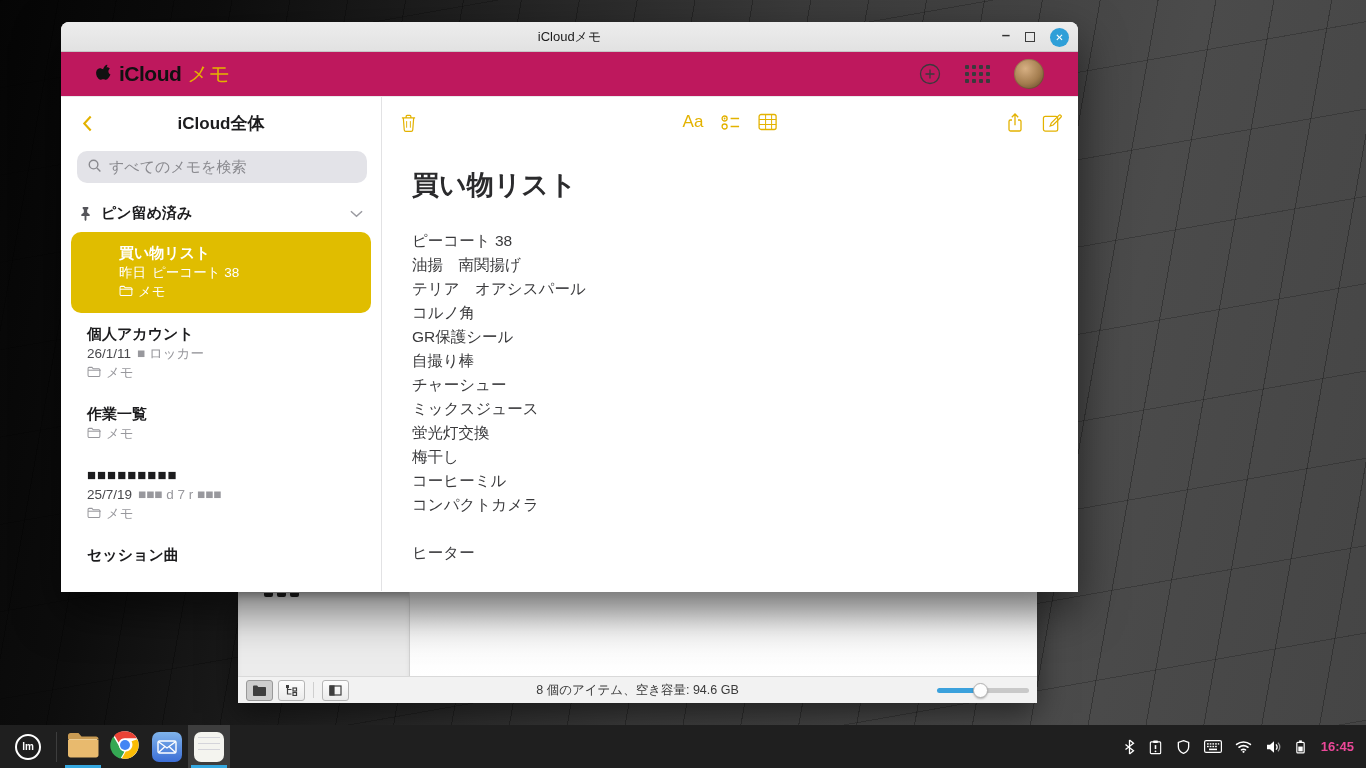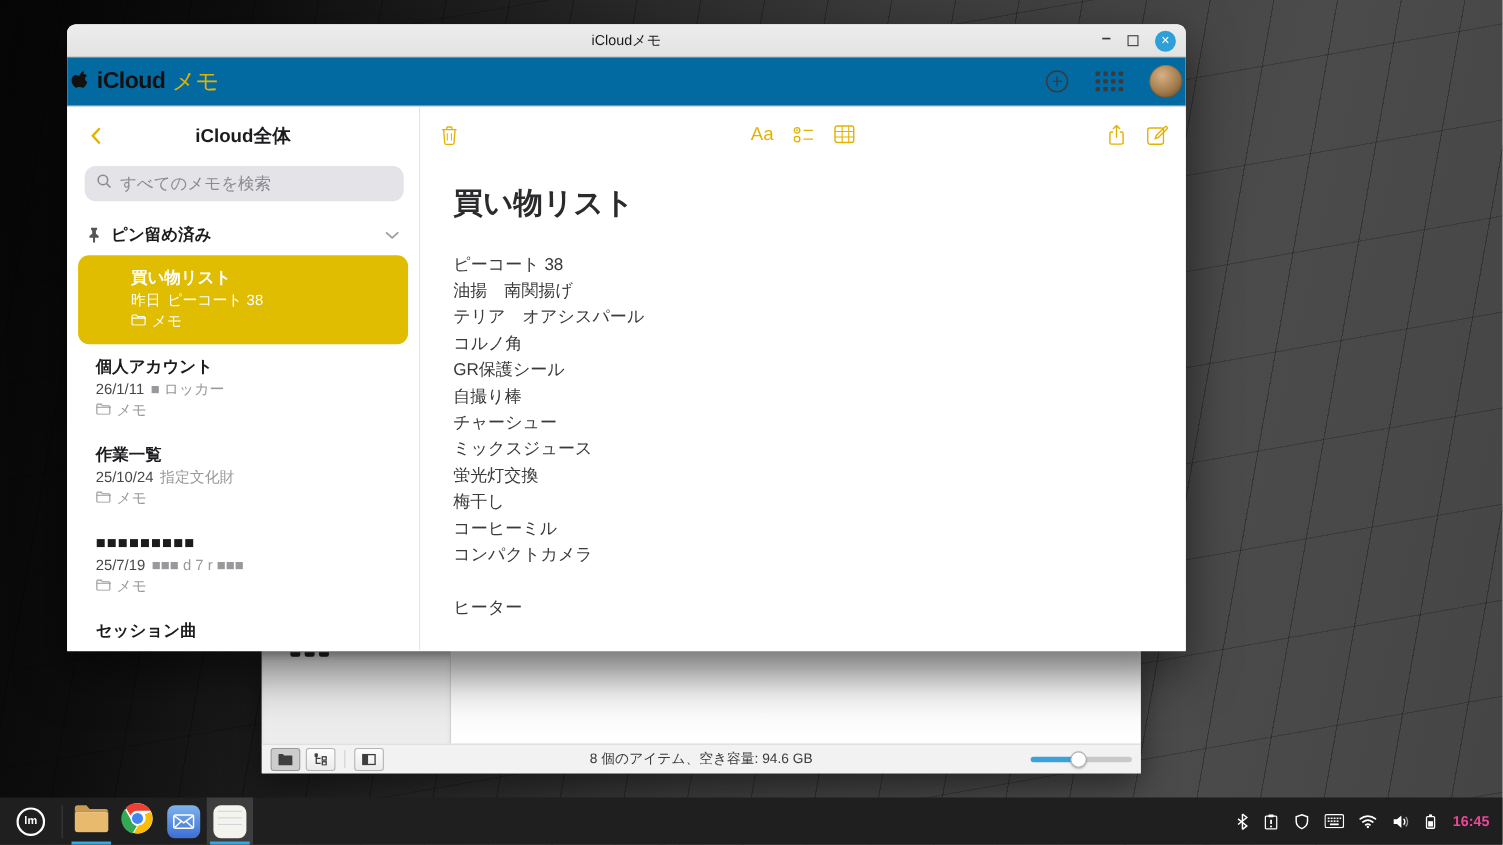--- a/index.html
+++ b/index.html
@@ -21,22 +21,22 @@
     box-shadow:0 18px 45px rgba(0,0,0,.55); }
   .titlebar { height:30px; background:linear-gradient(#ededed,#e2e2e2);
     border-bottom:1px solid #c6c6c6; display:flex; align-items:center; justify-content:center; position:relative; }
   .titlebar-title { font-size:13px; color:#1b1b1b; }
   .win-controls { position:absolute; right:9px; top:0; height:30px; display:flex; align-items:center; gap:15px; }
   .btn-min { color:#333; font-size:15px; font-weight:bold; line-height:1; transform:translateY(-3px); }
   .btn-max { width:10px; height:10px; border:1.5px solid #3c3c3c; }
   .btn-close { width:19px; height:19px; border-radius:50%; background:#2f9fd8; color:#fff;
     display:flex; align-items:center; justify-content:center; font-size:10px; font-weight:bold; }
 
-  .appheader { height:45px; background:#0369a1; border-bottom:1px solid #e9e9eb;
-    display:flex; align-items:center; padding:0 3px; }
+  .appheader { height:45px; background:#be185d; border-bottom:1px solid #e9e9eb;
+    display:flex; align-items:center; padding:0 34px; }
   .brand { display:flex; align-items:center; gap:6px; }
   .apple-logo svg { width:18px; height:18px; display:block; transform:translateY(-1px); }
   .brand-icloud { font-size:21px; font-weight:bold; color:#111; letter-spacing:-.5px; }
   .brand-app { font-size:21px; color:#e3b200; }
   .header-right { margin-left:auto; display:flex; align-items:center; gap:24px; }
   .plus-circle svg { width:22px; height:22px; display:block; }
   .apps-grid { display:grid; grid-template-columns:repeat(4,4px); gap:3px; }
   .apps-grid i { width:4px; height:4px; background:#3a3a3c; border-radius:1px; }
   .avatar { width:30px; height:30px; border-radius:50%;
     background:radial-gradient(circle at 38% 32%, #d7b083, #a37c4e 55%, #5d4527 95%);
@@ -282,24 +282,20 @@
               <span><svg viewBox="0 0 15 12" fill="none" stroke="currentColor" stroke-width="1.1">
                     <path d="M1 2.8c0-.7.5-1.3 1.1-1.3h3.2l1.3 1.6h6.2c.6 0 1.1.6 1.1 1.3v5.8c0 .7-.5 1.3-1.1 1.3H2.1c-.6 0-1.1-.6-1.1-1.3z"></path>
                     <path d="M1 4.6h13.9"></path>
                   </svg></span>
               <span>メモ</span>
             </div>
           </div>
 
           <div class="note-item">
             <div class="nt">作業一覧</div>
-            <div class="nsub">
-              <span class="ndate">25/10/24</span>
-              <span class="nsnip">指定文化財</span>
-            </div>
             <div class="nfolder">
               <span><svg viewBox="0 0 15 12" fill="none" stroke="currentColor" stroke-width="1.1">
                     <path d="M1 2.8c0-.7.5-1.3 1.1-1.3h3.2l1.3 1.6h6.2c.6 0 1.1.6 1.1 1.3v5.8c0 .7-.5 1.3-1.1 1.3H2.1c-.6 0-1.1-.6-1.1-1.3z"></path>
                     <path d="M1 4.6h13.9"></path>
                   </svg></span>
               <span>メモ</span>
             </div>
           </div>
 
           <div class="note-item">

